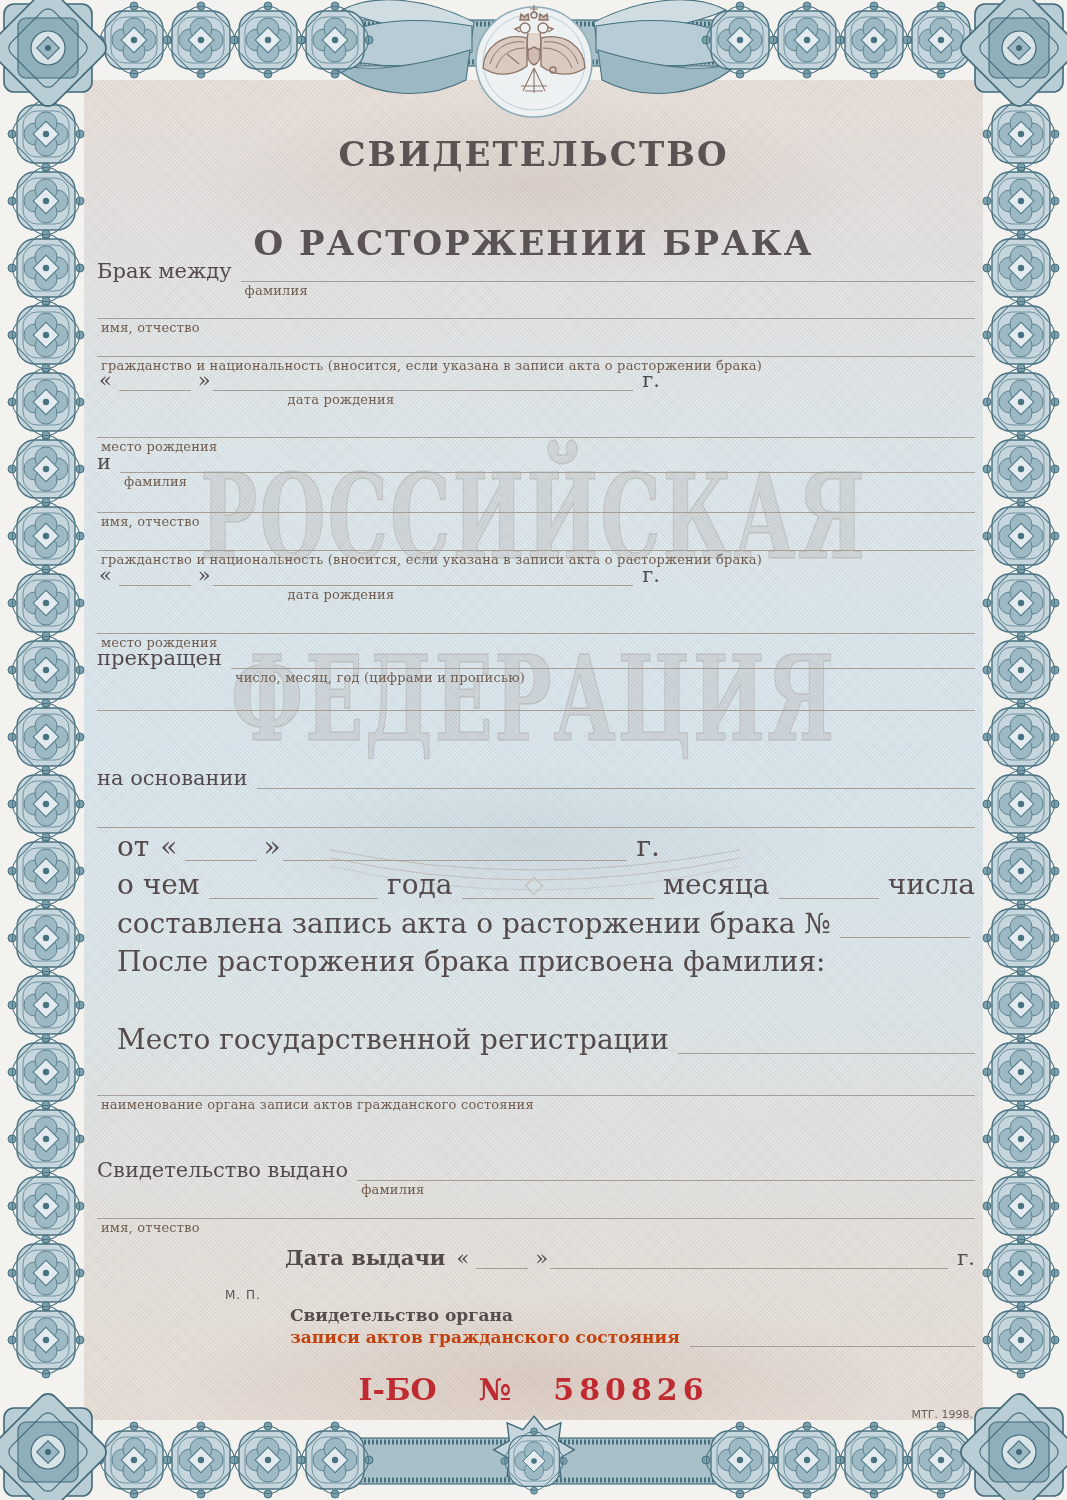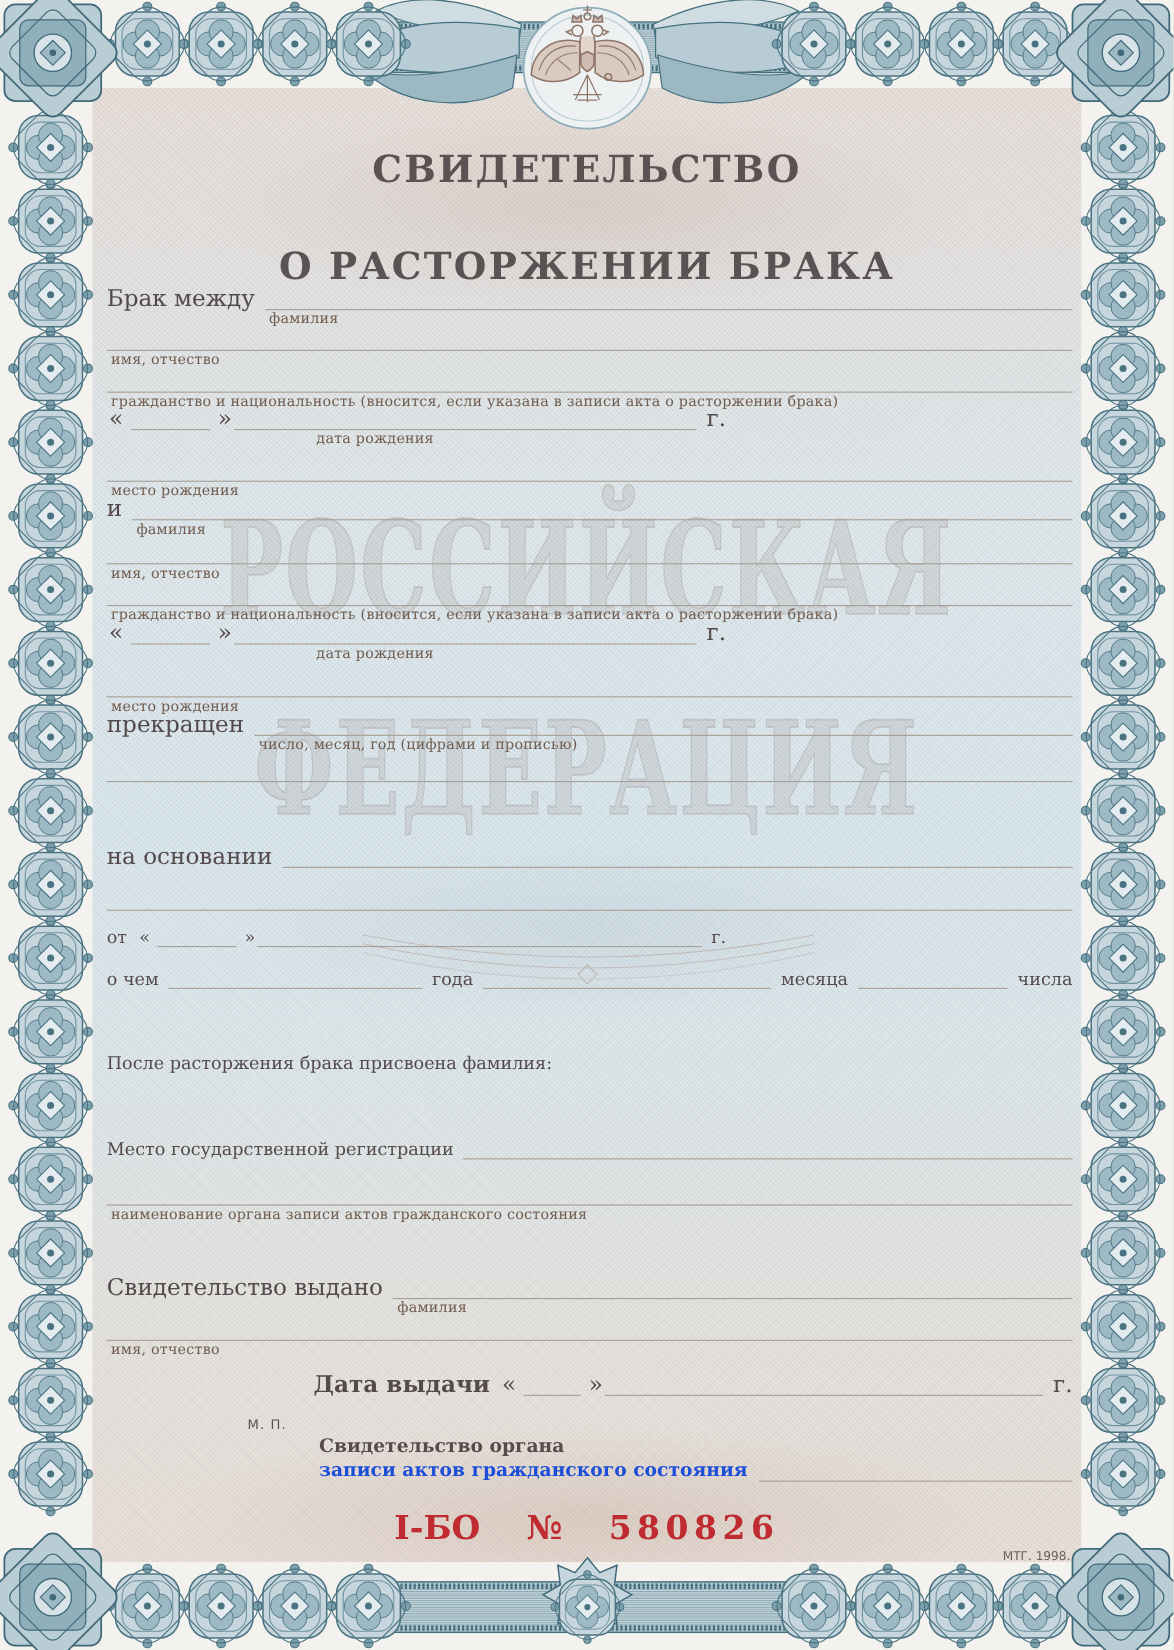--- a/index.html
+++ b/index.html
@@ -47,27 +47,27 @@
   .lab.after{padding:0 0 0 9px;}
   .q{line-height:1.05;padding:0 2px;}
   .bl{flex:1 1 auto;position:relative;border-bottom:1px solid #a79e95;height:100%;min-width:20px;}
   .qline{flex:none;width:72px;border-bottom:1px solid #a79e95;height:100%;margin:0 5px;}
   .cap{position:absolute;top:100%;left:4px;right:0;margin-top:3px;
        font-size:13px;line-height:1.1;color:#6f5b4d;letter-spacing:.2px;font-weight:500;}
   .capS{right:10%;} .capM{right:24%;} .capL2{left:6%;right:45%;text-align:center;}
   .sp315{flex:none;width:315px;}
   .w130{flex:0 0 130px;}
   .g1{flex-grow:2.2;} .g2{flex-grow:2.5;} .g3{flex-grow:1.3;}
-  .sm{font-size:16px;}
+  .sm{font-size:28px;margin-left:20px;}
   .b{font-weight:bold;}
   .mp{position:absolute;left:225px;top:1288px;font-size:12px;letter-spacing:1px;color:#5d5355;
       font-family:"DejaVu Sans","Liberation Sans",sans-serif;}
   .head1{position:absolute;left:290px;top:1305px;font-size:17px;font-weight:bold;color:#574c4c;height:20px;}
   .head2{position:absolute;left:290px;right:92px;top:1327px;display:flex;align-items:flex-end;height:20px;
-         font-size:17px;font-weight:bold;color:#1d4ed8;white-space:nowrap;}
+         font-size:17px;font-weight:bold;color:#c2410c;white-space:nowrap;}
   .head2 .bl{margin-left:10px;}
   .serial{position:absolute;left:0;right:0;top:1372px;display:flex;justify-content:center;
           align-items:baseline;gap:42px;color:#bf2b30;font-size:30px;font-weight:600;}
   .serial .snum{letter-spacing:5px;}
   .printer{position:absolute;right:94px;top:1408px;font-size:11px;color:#6b5f58;
            font-family:"DejaVu Sans","Liberation Sans",sans-serif;}
 </style>
 </head>
 <body>
 
@@ -346,20 +346,25 @@
     <div class="r sm" style="top:872px">
       <span class="lab">о чем</span>
       <span class="bl g1"></span>
       <span class="lab after" style="padding-right:9px">года</span>
       <span class="bl g2"></span>
       <span class="lab after" style="padding-right:9px">месяца</span>
       <span class="bl g3"></span>
       <span class="lab after">числа</span>
     </div>
 
+    <div class="r sm" style="top:911px">
+      <span class="lab">составлена запись акта о расторжении брака №</span>
+      <span class="bl w130"></span>
+      <span style="flex:1 1 auto"></span>
+    </div>
 
     <div class="r sm" style="top:949px">
       <span class="lab">После расторжения брака присвоена фамилия:</span>
     </div>
 
 
     <div class="r sm" style="top:1027px">
       <span class="lab">Место государственной регистрации</span>
       <span class="bl"></span>
     </div>

